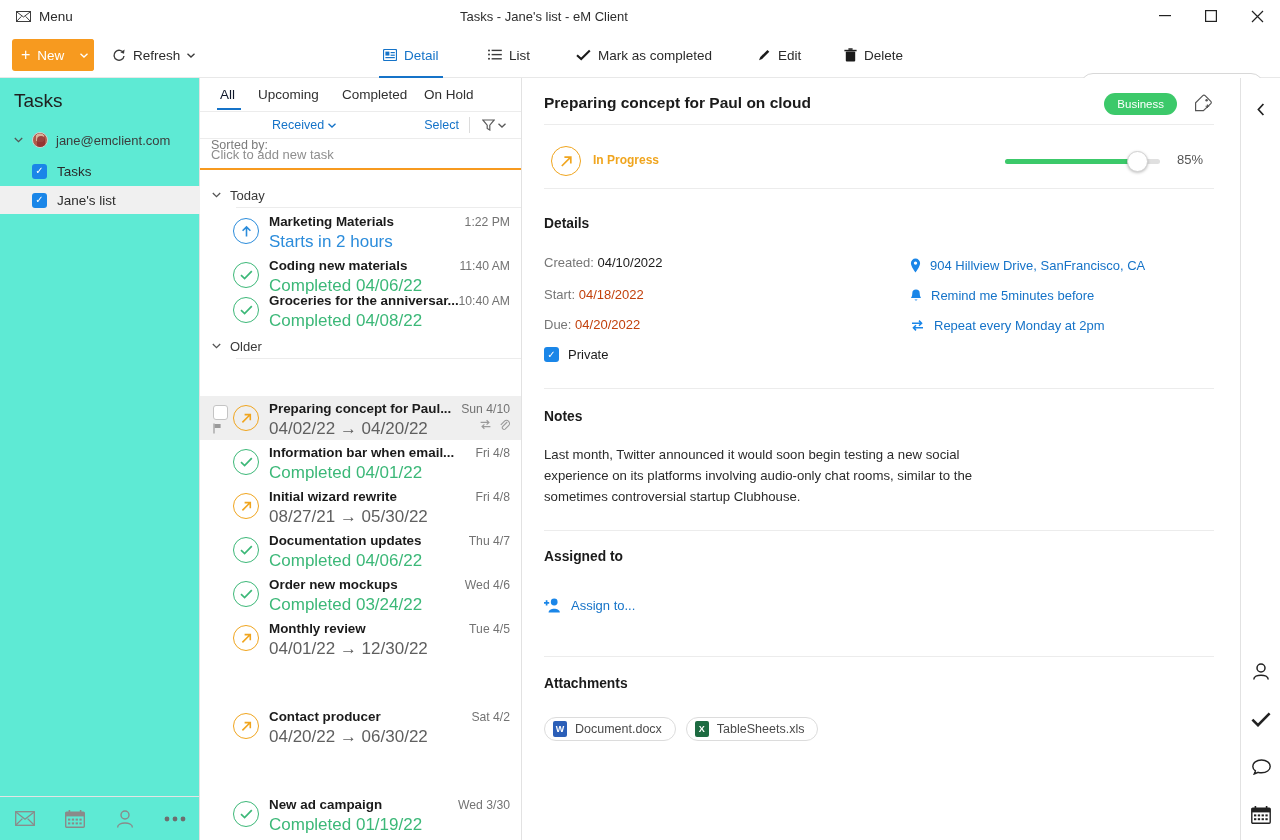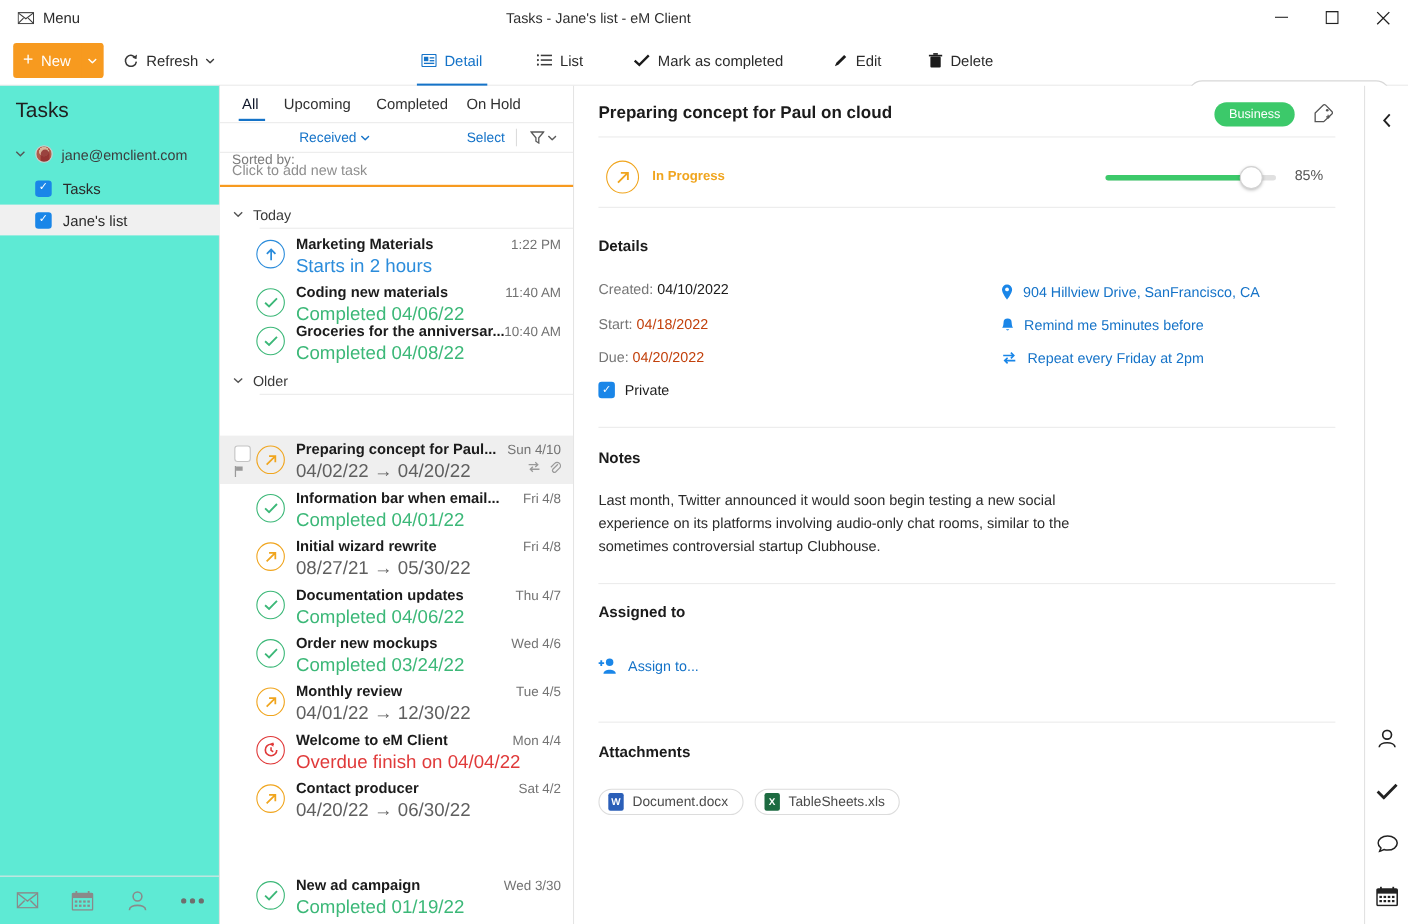--- a/index.html
+++ b/index.html
@@ -642,32 +642,20 @@
       <span class="ring orange">
         <svg width="13" height="13" viewBox="0 0 13 13">
             <path d="M2.4 10.4 L10 2.8 M4.6 2.6 L10.3 2.6 L10.3 8.3" fill="none" stroke="#f0a51e" stroke-width="1.6"></path>
           </svg>
       </span>
       <span class="t1">Monthly review</span>
       <span class="t2">04/01/22 → 12/30/22</span>
       <span class="tm">Tue 4/5</span>
     </div>
 
-    <div class="task" style="top:582px">
-      <span class="ring red">
-        <svg width="15" height="14" viewBox="0 0 15 14">
-            <path d="M12.6 6.8 A5.2 5.2 0 1 1 7.4 1.6 L10 1.6" fill="none" stroke="#e03a3a" stroke-width="1.5"></path>
-            <path d="M9.6 -0.4 L6.2 1.7 L9.6 3.8 Z" fill="#e03a3a"></path>
-            <path d="M7.4 4.4 L7.4 7.2 L9.4 8.4" fill="none" stroke="#e03a3a" stroke-width="1.4"></path>
-          </svg>
-      </span>
-      <span class="t1">Welcome to eM Client</span>
-      <span class="t2 red">Overdue finish on 04/04/22</span>
-      <span class="tm">Mon 4/4</span>
-    </div>
 
     <div class="task" style="top:626px">
       <span class="ring orange">
         <svg width="13" height="13" viewBox="0 0 13 13">
             <path d="M2.4 10.4 L10 2.8 M4.6 2.6 L10.3 2.6 L10.3 8.3" fill="none" stroke="#f0a51e" stroke-width="1.6"></path>
           </svg>
       </span>
       <span class="t1">Contact producer</span>
       <span class="t2">04/20/22 → 06/30/22</span>
       <span class="tm">Sat 4/2</span>
@@ -751,21 +739,21 @@
       </span>
       <span>Remind me 5minutes before</span>
     </div>
     <div class="dlink" style="top:240px">
       <span class="di">
         <svg width="15" height="13" viewBox="0 0 15 13">
             <path d="M2 4.2 L11.2 4.2 M9 1.6 L11.6 4.2 L9 6.8" fill="none" stroke="#1a86e8" stroke-width="1.5"></path>
             <path d="M13 8.8 L3.8 8.8 M6 6.2 L3.4 8.8 L6 11.4" fill="none" stroke="#1a86e8" stroke-width="1.5"></path>
           </svg>
       </span>
-      <span>Repeat every Friday at 2pm</span>
+      <span>Repeat every Monday at 2pm</span>
     </div>
 
     <div class="d-rule" style="top:310px"></div>
     <div class="sec-h" style="top:331px">Notes</div>
     <div class="notes-text" style="top:366px">Last month, Twitter announced it would soon begin testing a new social experience on its platforms involving audio-only chat rooms, similar to the sometimes controversial startup Clubhouse.</div>
 
     <div class="d-rule" style="top:452px"></div>
     <div class="sec-h" style="top:471px">Assigned to</div>
     <div class="assign" style="top:520px">
       <span>

